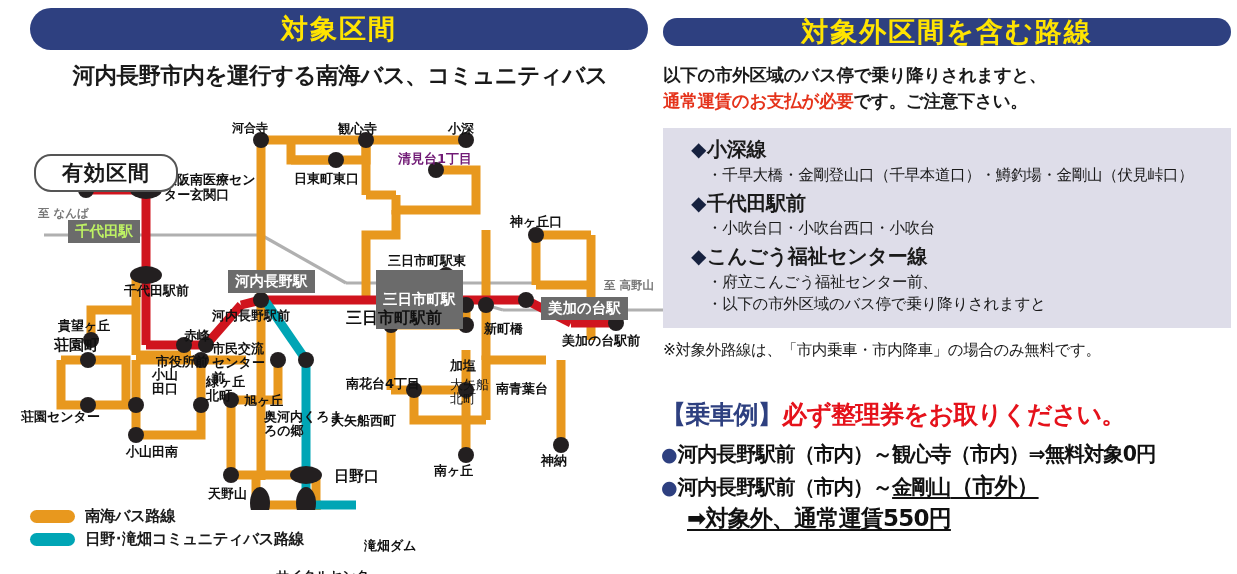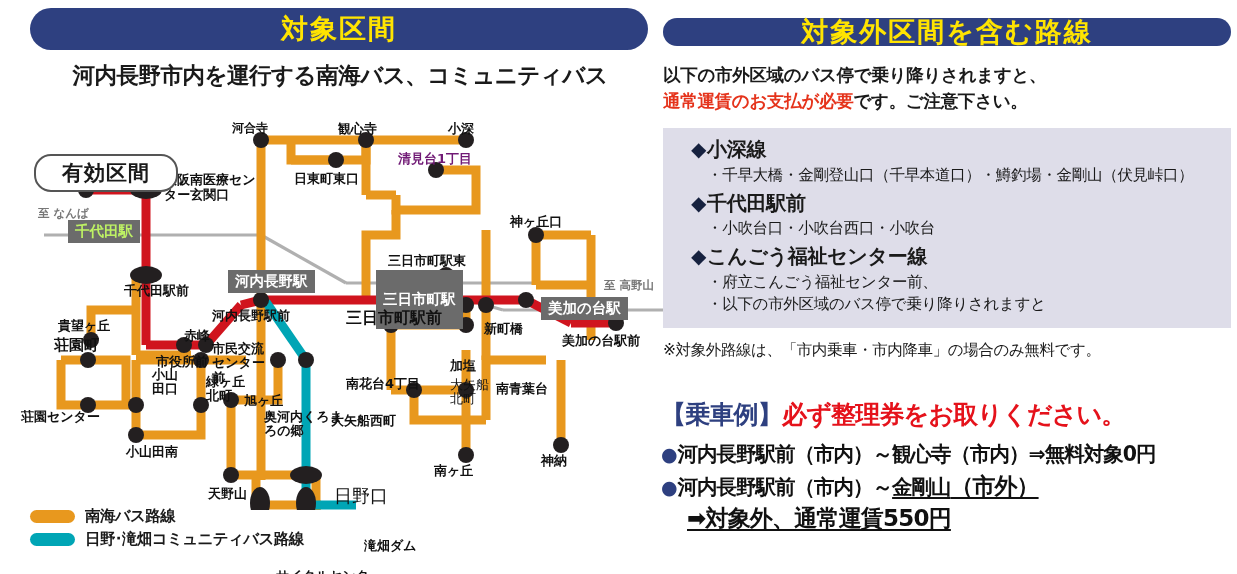--- a/index.html
+++ b/index.html
@@ -279,21 +279,21 @@
       <div style="position:absolute;left:538px;top:222px;font-size:13px;font-weight:bold;color:#111;white-space:nowrap;margin-left:8px;">美加の台駅前</div>
       <div style="position:absolute;left:434px;top:247px;font-size:13px;font-weight:bold;color:#111;white-space:nowrap;">加塩</div>
       <div style="position:absolute;left:434px;top:268px;font-size:13px;font-weight:normal;color:#111;width:46px;line-height:1.1;">大矢船北町</div>
       <div style="position:absolute;left:315px;top:302px;font-size:13px;font-weight:bold;color:#111;white-space:nowrap;">大矢船西町</div>
       <div style="position:absolute;left:330px;top:265px;font-size:13px;font-weight:bold;color:#111;white-space:nowrap;">南花台4丁目</div>
       <div style="position:absolute;left:418px;top:352px;font-size:13px;font-weight:bold;color:#111;white-space:nowrap;">南ヶ丘</div>
       <div style="position:absolute;left:480px;top:270px;font-size:13px;font-weight:bold;color:#111;white-space:nowrap;">南青葉台</div>
       <div style="position:absolute;left:525px;top:342px;font-size:13px;font-weight:bold;color:#111;white-space:nowrap;">神納</div>
       <div style="position:absolute;left:228px;top:282px;font-size:13px;font-weight:bold;color:#111;white-space:nowrap;">旭ヶ丘</div>
       <div style="position:absolute;left:248px;top:300px;font-size:13px;font-weight:bold;color:#111;width:88px;line-height:1.1;">奥河内くろまろの郷</div>
-      <div style="position:absolute;left:318px;top:357px;font-size:18px;font-weight:normal;color:#111;white-space:nowrap;margin-top:17px;">日野口</div>
+      <div style="position:absolute;left:318px;top:357px;font-size:15px;font-weight:bold;color:#111;white-space:nowrap;">日野口</div>
       <div style="position:absolute;left:192px;top:375px;font-size:13px;font-weight:bold;color:#111;white-space:nowrap;">天野山</div>
       <div style="position:absolute;left:260px;top:457px;font-size:13px;font-weight:bold;color:#111;white-space:nowrap;">サイクルセンター</div>
       <div style="position:absolute;left:348px;top:427px;font-size:13px;font-weight:bold;color:#111;white-space:nowrap;">滝畑ダム</div>
     </div>
 
     <div class="validpill">有効区間</div>
 
     <div class="legend">
       <div class="lrow">
         <span class="swatch" style="background:#e8981e;"></span>

